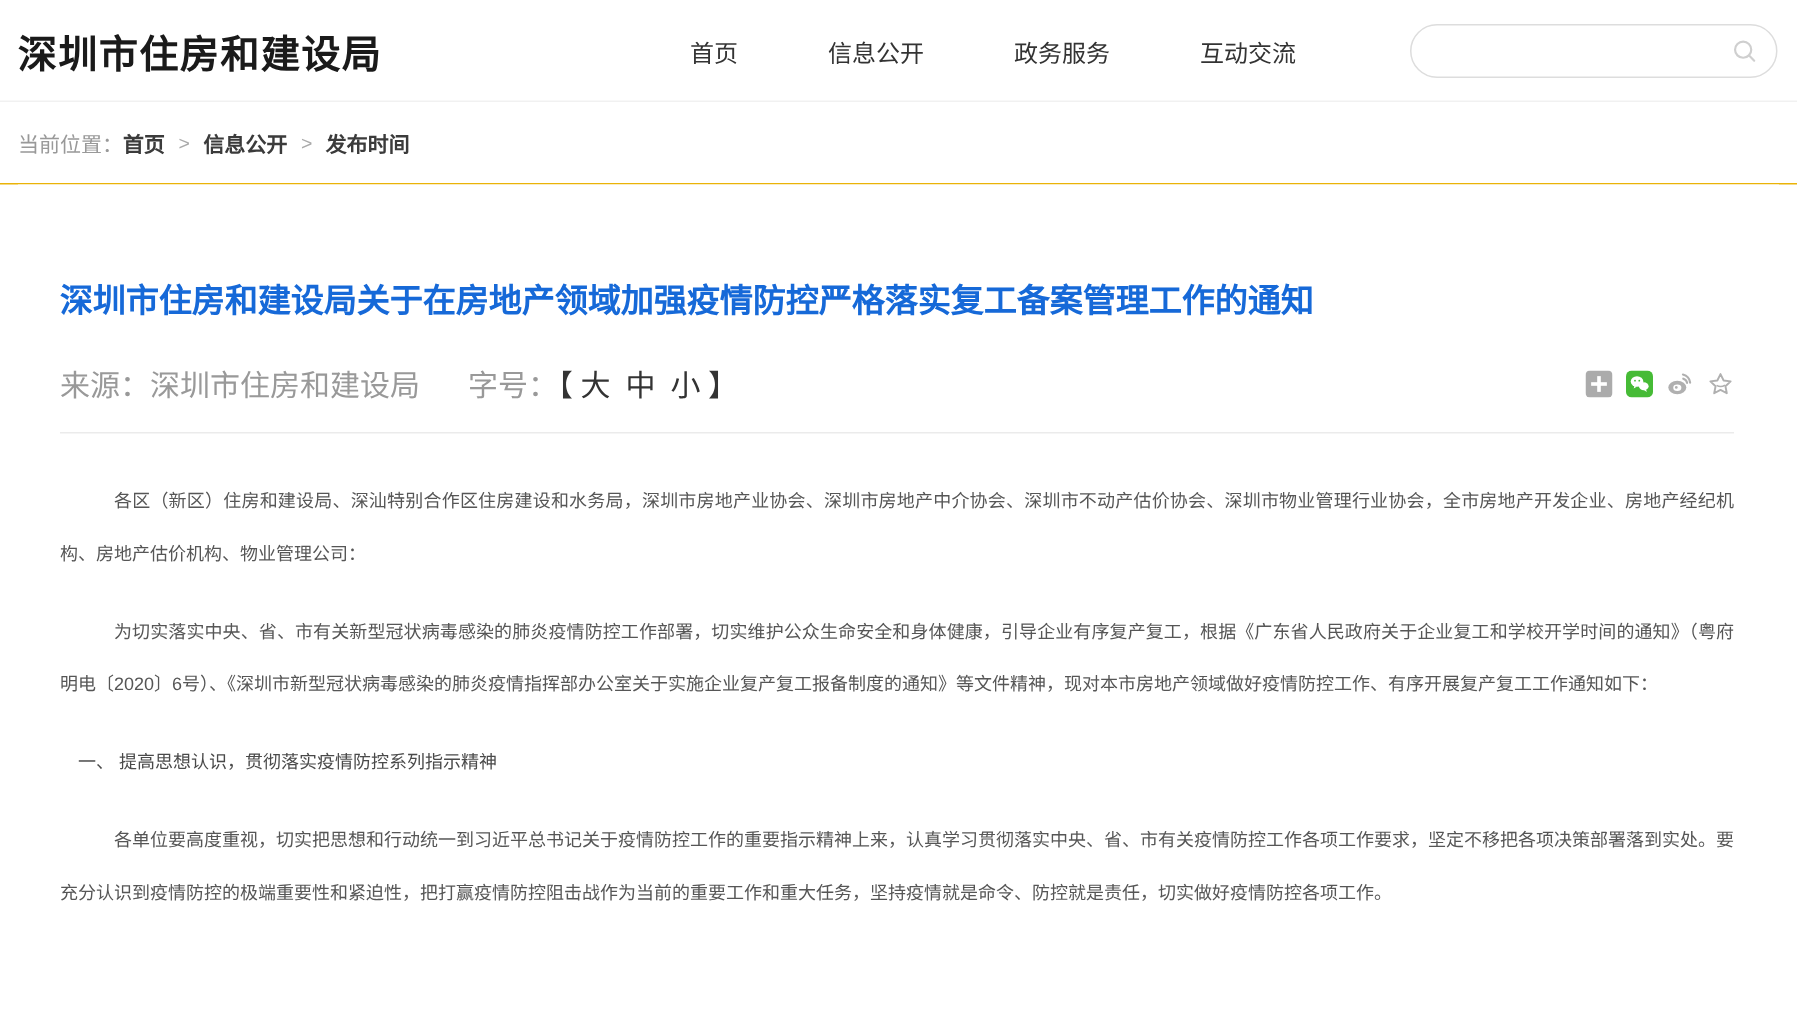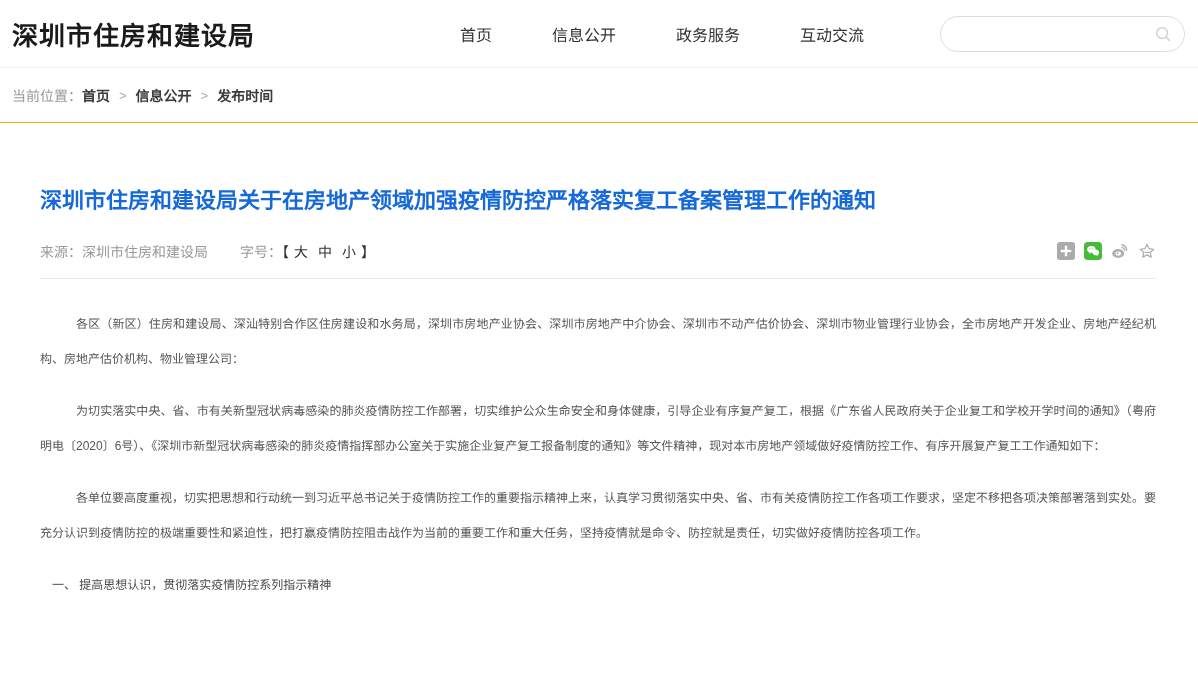--- a/index.html
+++ b/index.html
@@ -22,21 +22,21 @@
     background:#fff; border-bottom:1px solid #eab308; font-size:14px; }
   .crumb-label { color:#999; }
   .crumb-link { color:#3b3b3b; font-weight:600; cursor:pointer; }
   .crumb-sep { color:#aaa; margin:0 9px; font-size:13px; }
 
   
   .card { margin:0 12px; background:#fff; min-height:535px;
     padding:64px 30px 10px 28px; }
   .article-title { font-size:22px; font-weight:600; color:#1669d8; line-height:1.3; }
 
-  .meta-row { display:flex; align-items:center; margin-top:25px; font-size:14px; color:#999; }
+  .meta-row { display:flex; align-items:center; margin-top:25px; font-size:20px; color:#999; }
   .meta-item { margin-right:32px; white-space:nowrap; }
   .meta-value { color:#999; }
   .fontsize-group { color:#333;font-family:Liberation Mono, monospace; }
   .fontsize-option { color:#333; margin:0 5px; cursor:pointer; }
   .share-group { margin-left:auto; display:flex; align-items:center; gap:9px; }
   .share-icon { width:18px; height:18px; display:block; cursor:pointer; }
 
   .meta-divider { border:none; border-top:1px solid #ebebeb; margin-top:17px; }
 
   .article-body { margin-top:28px; }
@@ -112,16 +112,16 @@
         <path d="M8.5 13.2 C11 14.6 13.5 14.6 16 13" fill="none" stroke="#b0b0b0" stroke-width="1.4"></path>
       </svg>
     </span>
   </div>
 
   <hr class="meta-divider">
 
   <div class="article-body">
     <p class="para">各区（新区）住房和建设局、深汕特别合作区住房建设和水务局，深圳市房地产业协会、深圳市房地产中介协会、深圳市不动产估价协会、深圳市物业管理行业协会，全市房地产开发企业、房地产经纪机构、房地产估价机构、物业管理公司：</p>
     <p class="para">为切实落实中央、省、市有关新型冠状病毒感染的肺炎疫情防控工作部署，切实维护公众生命安全和身体健康，引导企业有序复产复工，根据《广东省人民政府关于企业复工和学校开学时间的通知》（粤府明电〔2020〕6号）、《深圳市新型冠状病毒感染的肺炎疫情指挥部办公室关于实施企业复产复工报备制度的通知》等文件精神，现对本市房地产领域做好疫情防控工作、有序开展复产复工工作通知如下：</p>
+    <p class="para heading">一、 提高思想认识，贯彻落实疫情防控系列指示精神</p>
     <p class="para">各单位要高度重视，切实把思想和行动统一到习近平总书记关于疫情防控工作的重要指示精神上来，认真学习贯彻落实中央、省、市有关疫情防控工作各项工作要求，坚定不移把各项决策部署落到实处。要充分认识到疫情防控的极端重要性和紧迫性，把打赢疫情防控阻击战作为当前的重要工作和重大任务，坚持疫情就是命令、防控就是责任，切实做好疫情防控各项工作。</p>
-    <p class="para heading">一、 提高思想认识，贯彻落实疫情防控系列指示精神</p>
   </div>
 </div>
 
 </body></html>

